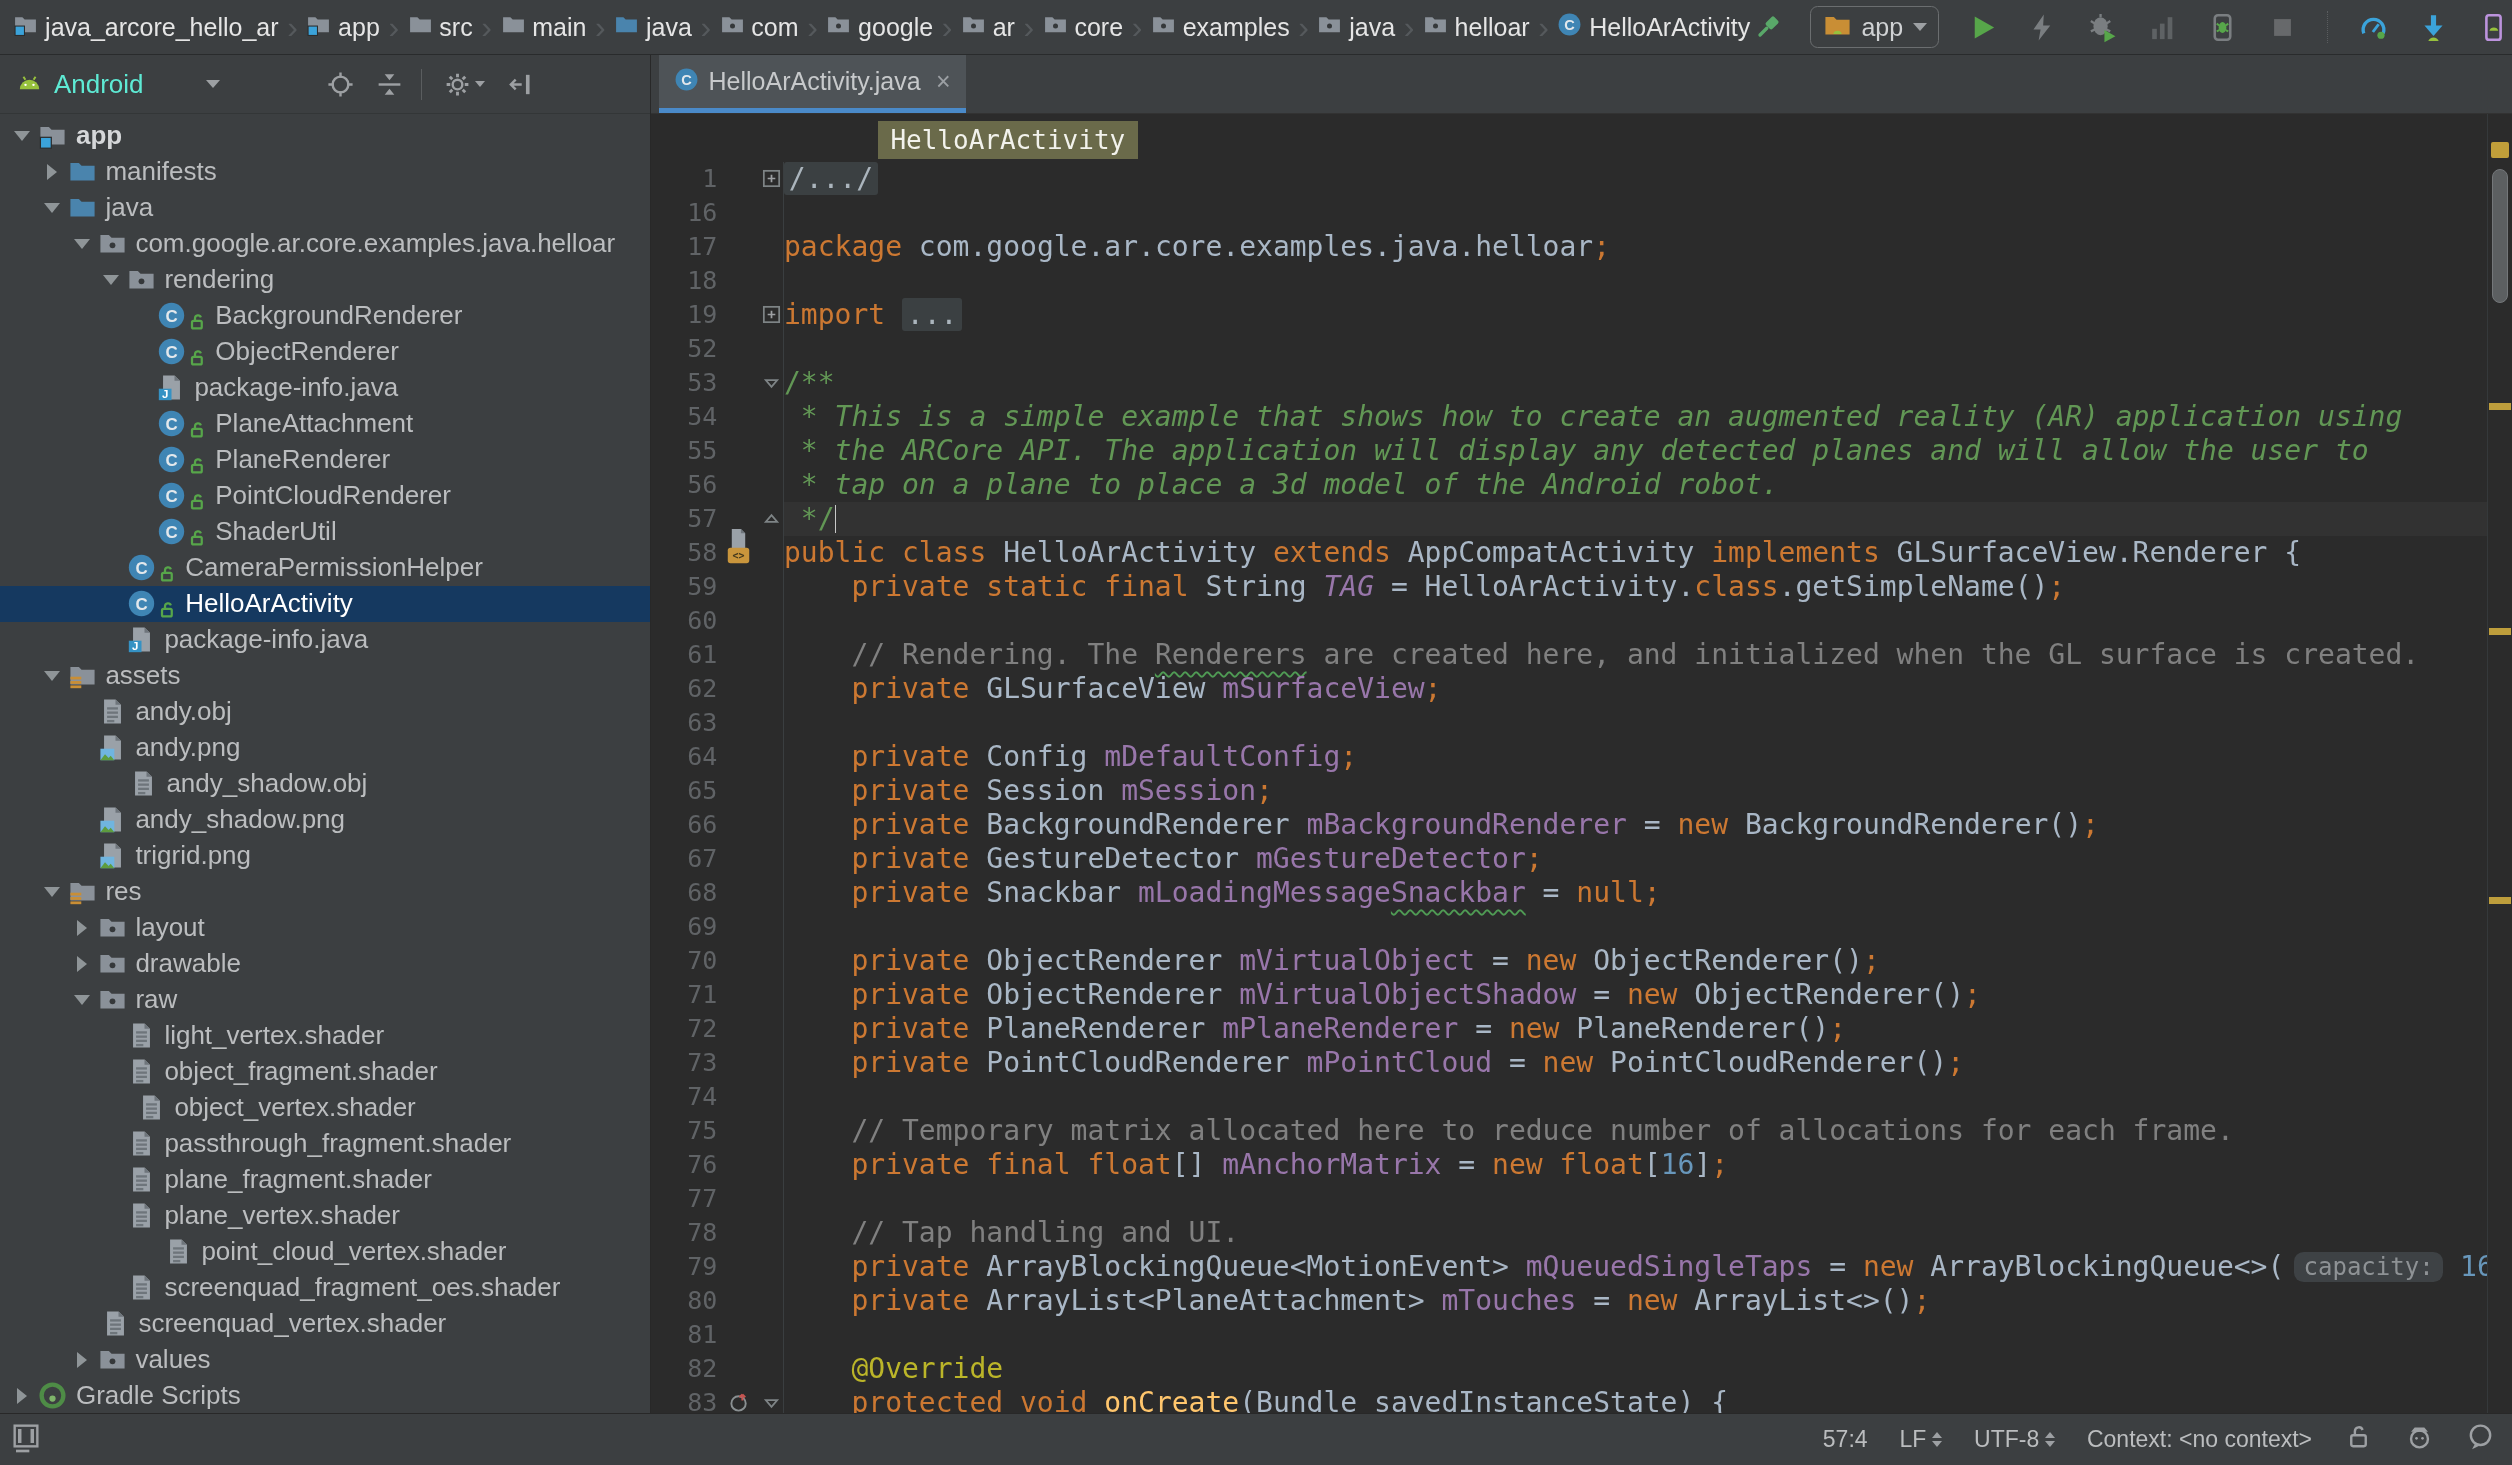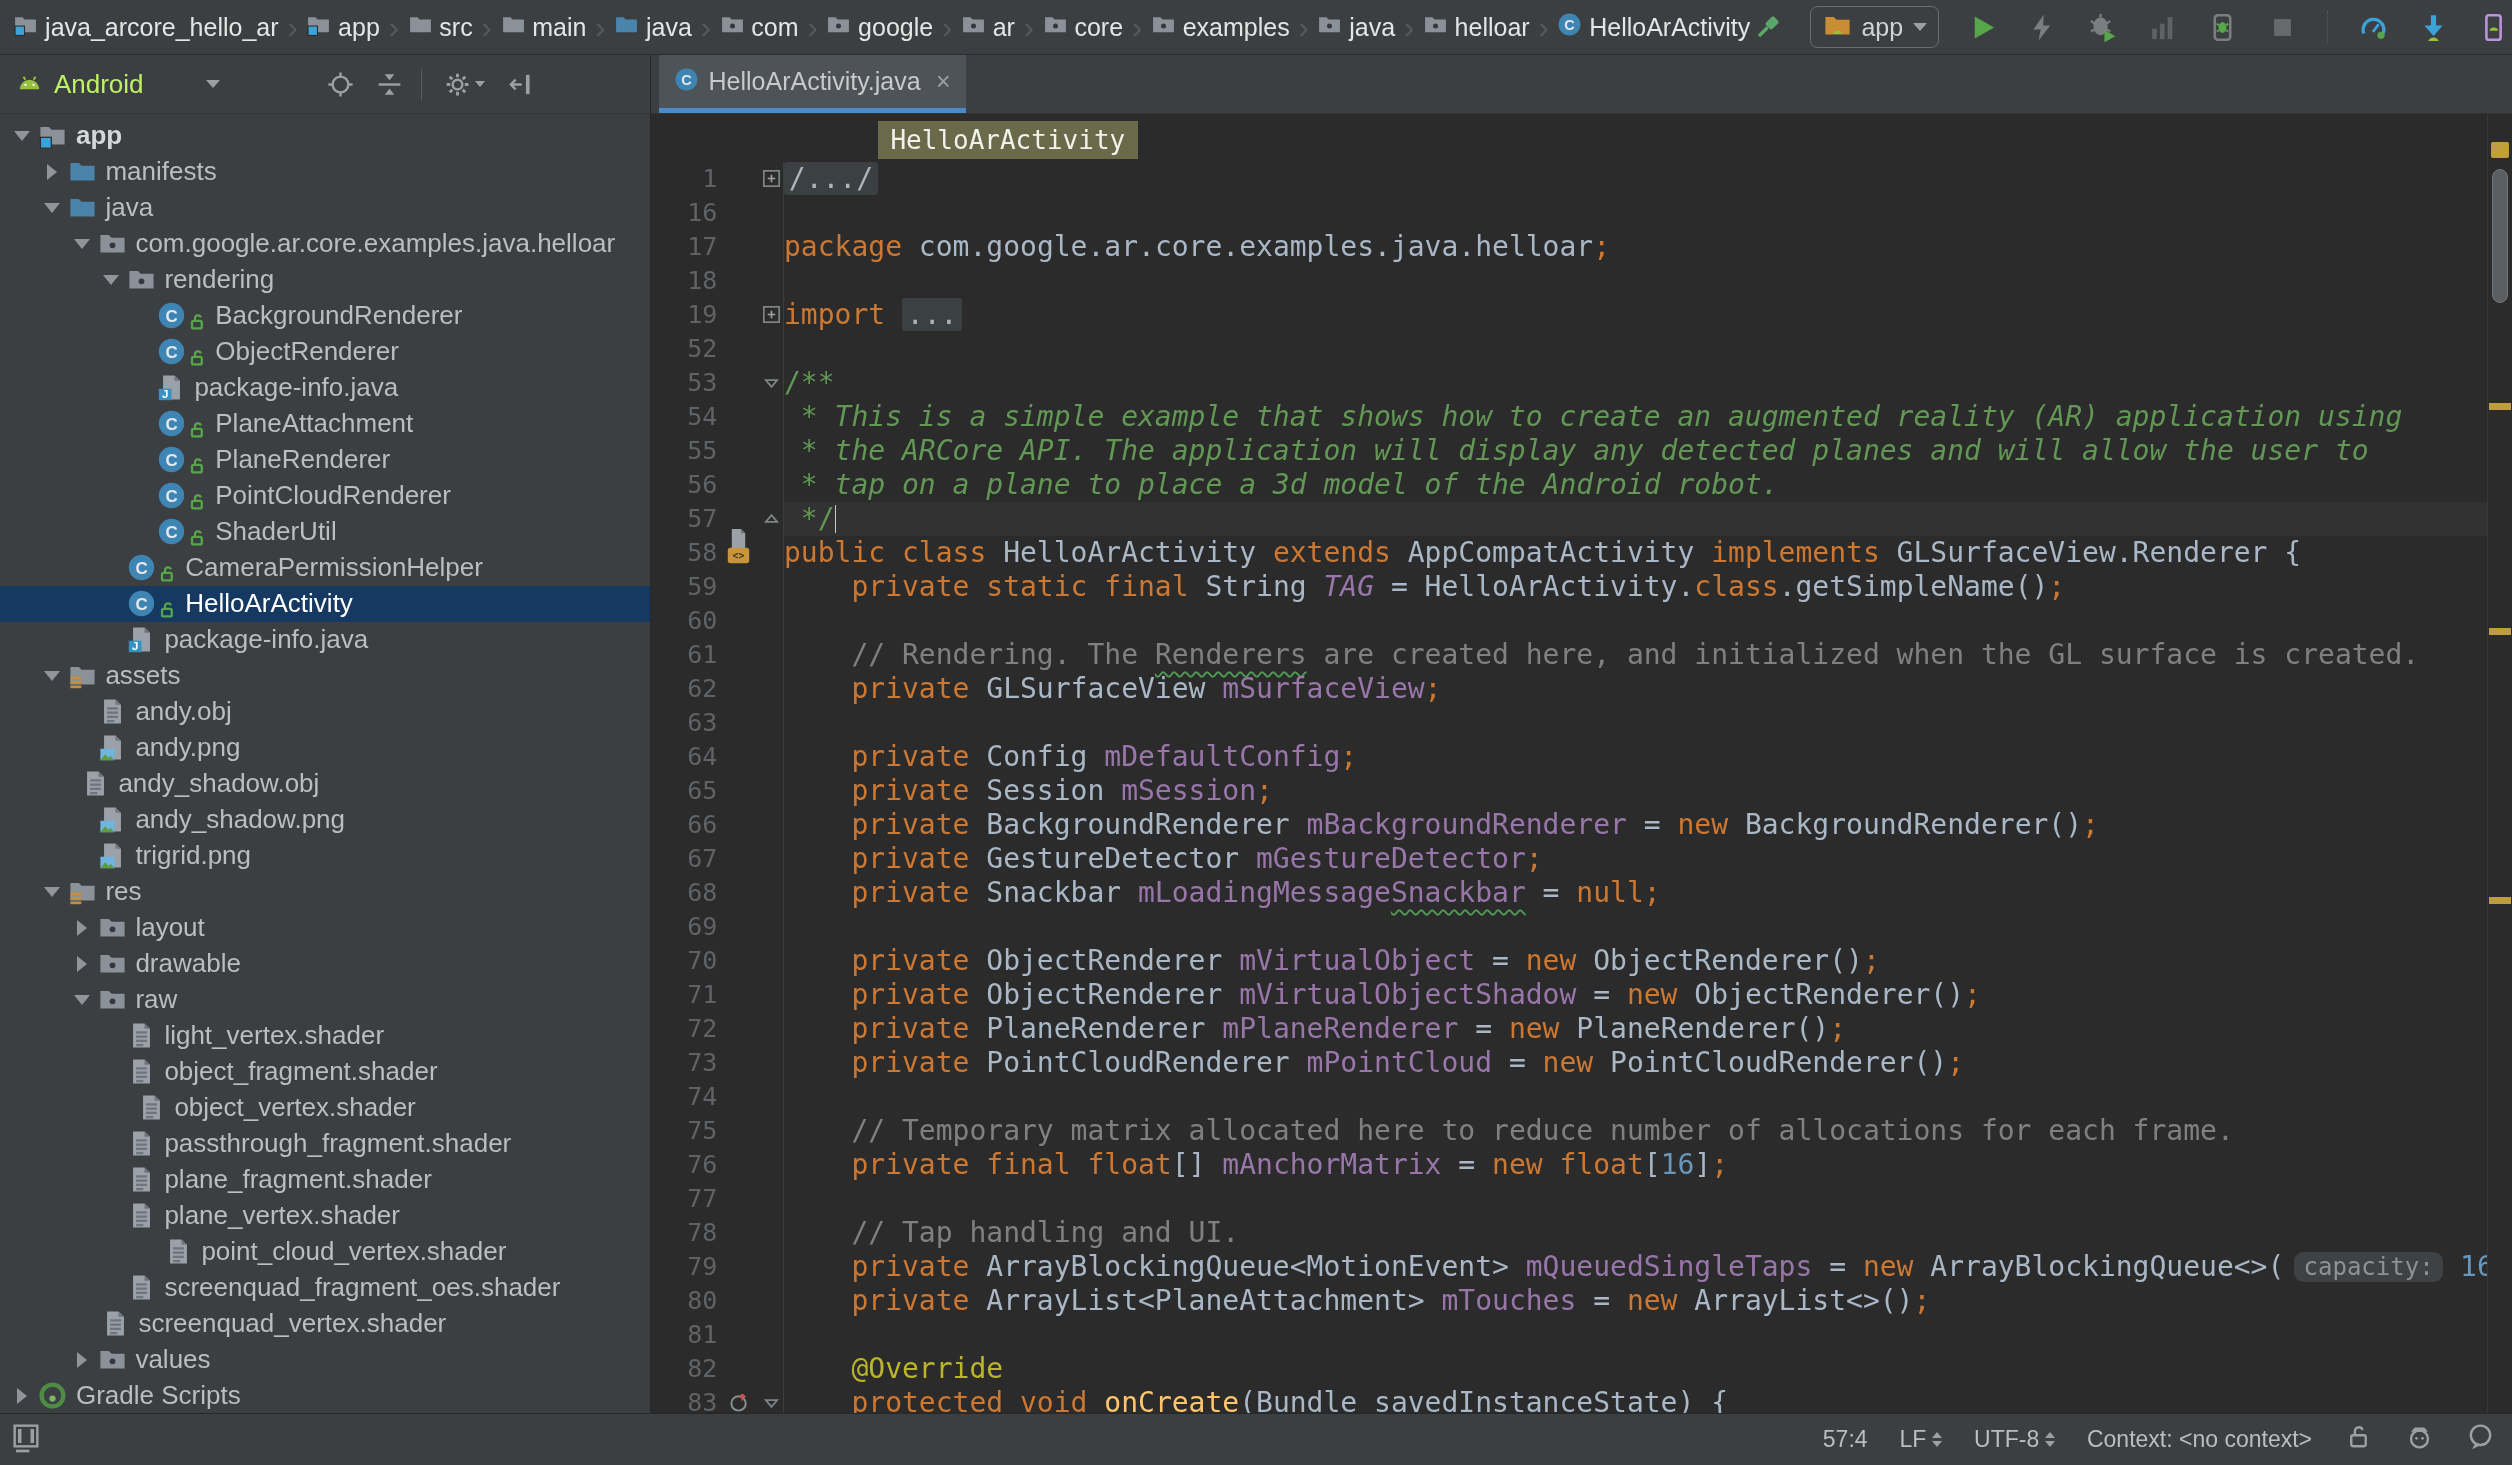--- a/index.html
+++ b/index.html
@@ -22,21 +22,21 @@
               padding:3.8px 11.5px; height:42px; }
   #run-chip svg { width:29px; height:29px; }
   #run-chip .chip-label { font-size:25px; color:#D0D2D4; }
   .caret-down { width:0; height:0; border-left:7.6px solid transparent; border-right:7.6px solid transparent;
                 border-top:8.6px solid #9DA0A3; display:inline-block; }
 
   
   #main { display:flex; height:1358px; }
   #project-panel { width:651px; background:#3C3F41; border-right:1px solid #282828; display:flex; flex-direction:column; }
   #pp-header { height:59px; display:flex; align-items:center; padding:0 11.5px; gap:9.6px; border-bottom:1px solid #333637; }
-  #pp-header .pp-label { font-size:26px; color:#bef264; }
+  #pp-header .pp-label { font-size:26px; color:#5eead4; }
   #pp-header svg { width:29px; height:29px; }
   #pp-tools { display:flex; align-items:center; gap:17px; margin-left:92px; }
   #pp-tools .gear-wrap { display:flex; align-items:center; gap:2.9px; }
   .pp-sep { width:1px; height:31px; background:#5A5D5F; }
 
   #tree { flex:1; overflow:hidden; padding-top:3.8px; position:relative; }
   .trow { height:36px; display:flex; align-items:center; font-size:26px; color:#BBBDBF; cursor:default; white-space:nowrap; }
   .trow.selected { background:#153960; color:#FFFFFF; }
   .trow.bold { font-weight:bold; color:#D5D7D9; }
   .t-arrow { width:25px; display:flex; justify-content:center; flex:none; }
@@ -515,21 +515,21 @@
           <div class="trow" style="padding-left: 69px;">
             <span class="t-arrow"></span>
             <span class="t-icon"><svg viewBox="0 0 24 24">
                 <path d="M5 2h9.5L19 6.5V22H5z" fill="#9AA1A8"></path>
                 <path d="M14.5 2v4.5H19z" fill="#6E757B"></path>
                 <rect x="2" y="13" width="11.5" height="9.5" fill="#70B5DF"></rect>
                 <path d="M2 22.5l3.8-5 3 3.2 1.7-1.8 3 3.6z" fill="#5E9C3F"></path>
               </svg></span>
             <span class="t-label">andy.png</span>
           </div>
-          <div class="trow" style="padding-left: 52px;">
+          <div class="trow" style="padding-left: 100px;">
             <span class="t-arrow"></span>
             <span class="t-icon"><svg viewBox="0 0 24 24">
                 <path d="M5 2h9.5L19 6.5V22H5z" fill="#9AA1A8"></path>
                 <path d="M14.5 2v4.5H19z" fill="#6E757B"></path>
                 <rect x="7.5" y="8.5" width="9" height="1.9" fill="#6E757B"></rect>
                 <rect x="7.5" y="12" width="9" height="1.9" fill="#6E757B"></rect>
                 <rect x="7.5" y="15.5" width="9" height="1.9" fill="#6E757B"></rect>
                 <rect x="7.5" y="19" width="6" height="1.9" fill="#6E757B"></rect>
               </svg></span>
             <span class="t-label">andy_shadow.obj</span>

